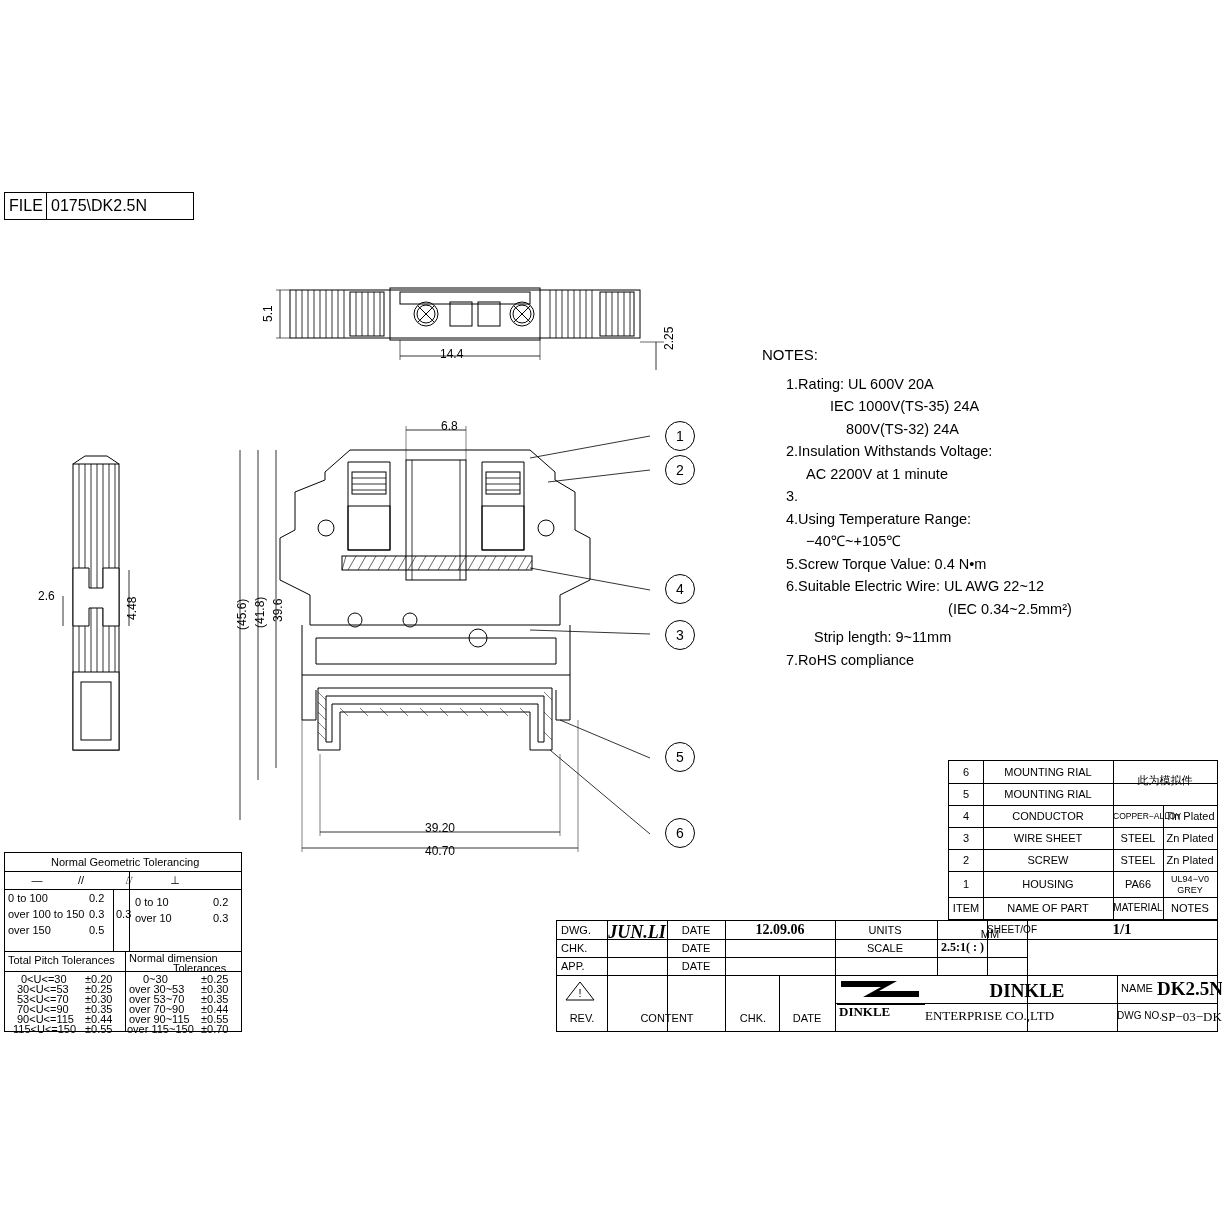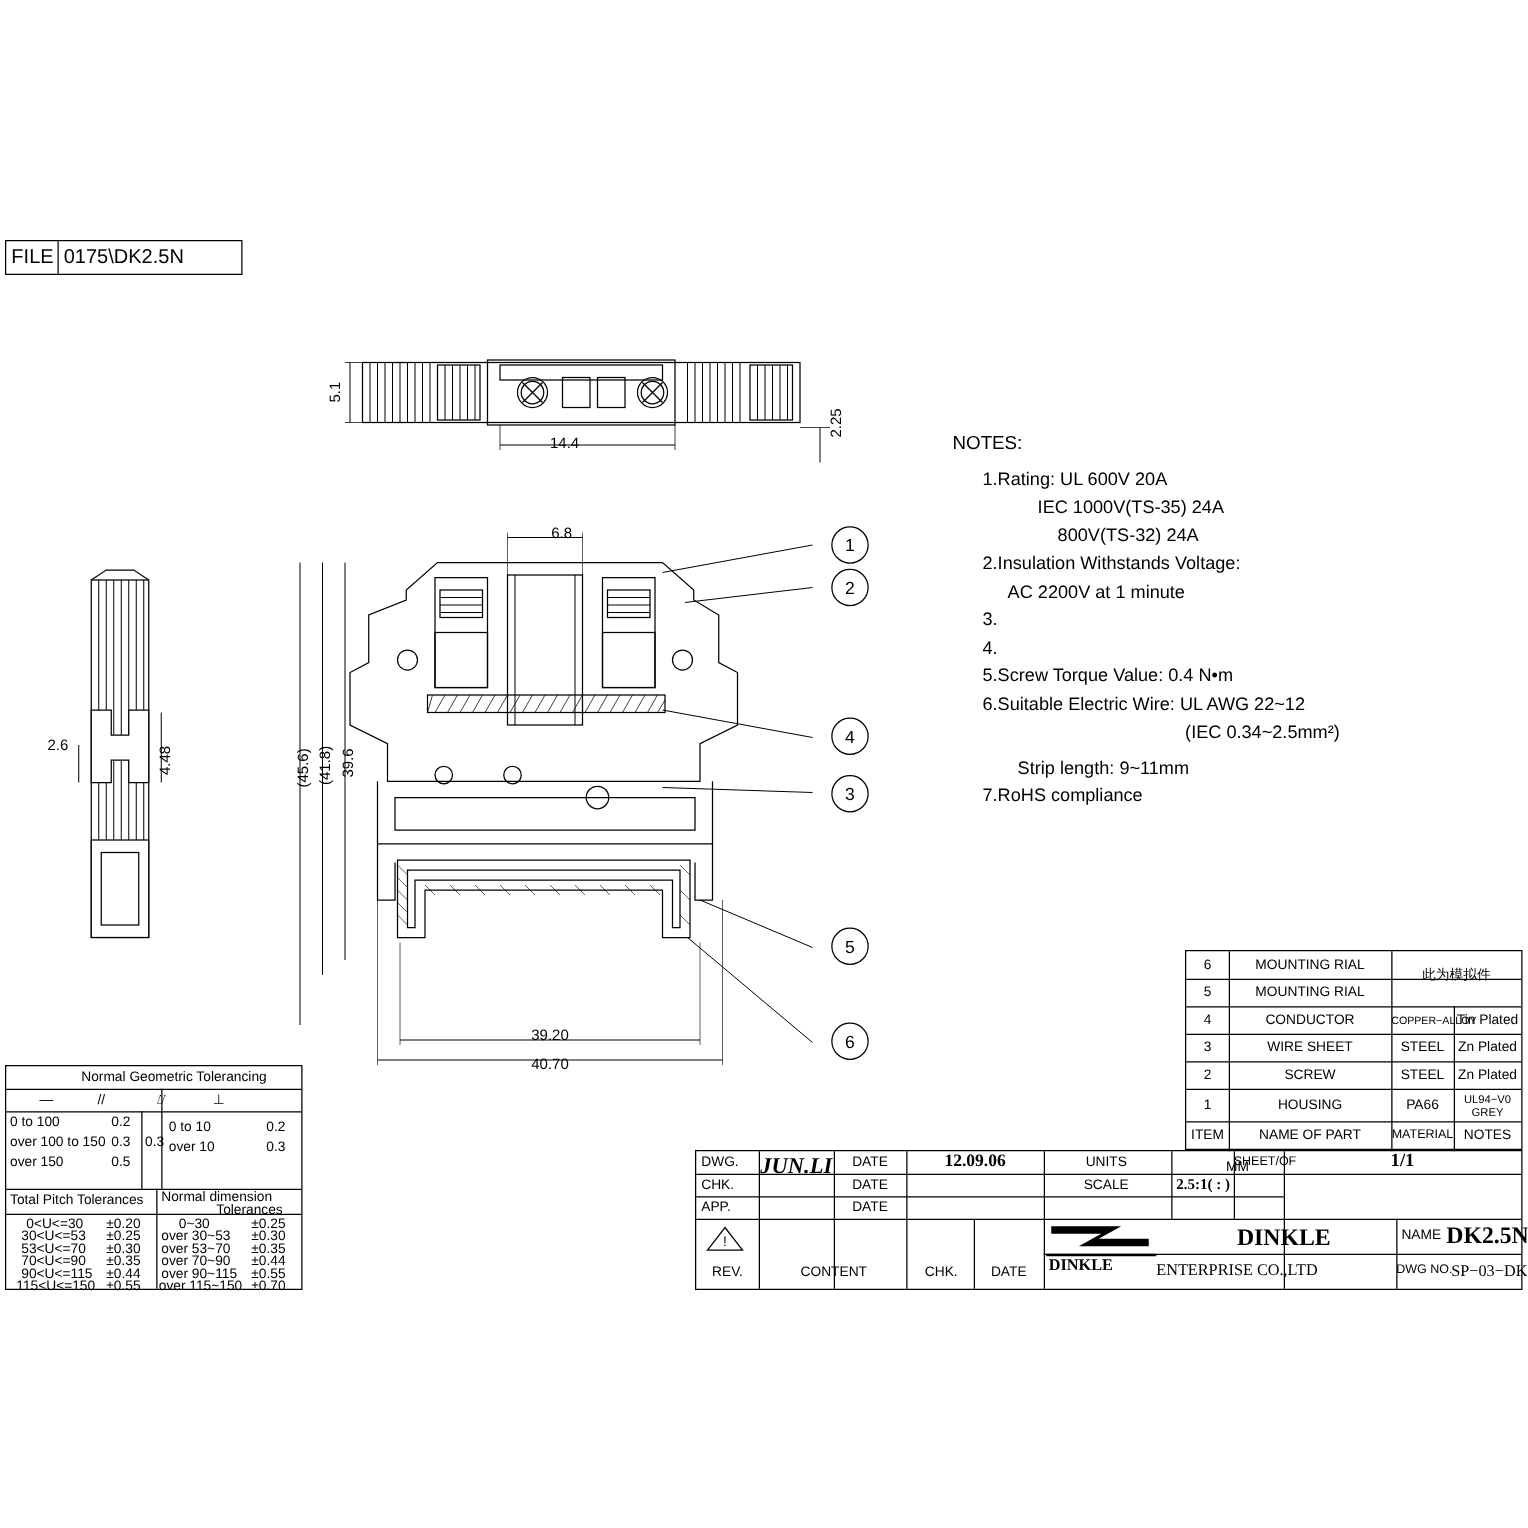--- a/index.html
+++ b/index.html
@@ -279,20 +279,24 @@
         <span style="display:block;">
           <span style="display:block;">Insulation Withstands Voltage:</span>
           <span style="display:block;padding-left:8px;">AC 2200V at 1 minute</span>
         </span>
         </div>
       <div style="display:flex;">
           <span>3.</span>
         </div>
       <div style="display:flex;">
           <span>4.</span>
+        <span style="display:block;">
+          <span style="display:block;">Using Temperature Range:</span>
+          <span style="display:block;padding-left:8px;">−40℃~+105℃</span>
+        </span>
         </div>
       <div style="display:flex;">
           <span>5.</span>
         <span>Screw Torque Value: 0.4 N•m</span>
         </div>
       <div style="display:flex;">
           <span>6.</span>
         <span style="display:block;">
           <span style="display:block;">Suitable Electric Wire: UL AWG 22~12</span>
           <span style="display:block;padding-left:150px;">(IEC 0.34~2.5mm²)</span>
@@ -300,21 +304,21 @@
         </span>
         </div>
       <div style="display:flex;">
           <span>7.</span>
         <span>RoHS compliance</span>
         </div>
     </div>
   </div>
 
   <div class="bx" id="tolbox">
-    <div class="txt small" style="left:16px;top:4px;padding-left:44px;">Normal Geometric Tolerancing</div>
+    <div class="txt small" style="left:2px;top:4px;padding-left:44px;">Normal Geometric Tolerancing</div>
     <div class="ln h" style="left:0;top:18px;width:236px;"></div>
 
     <div class="txt small ctr" style="left:22px;top:22px;width:20px;">—</div>
     <div class="txt small ctr" style="left:66px;top:22px;width:20px;">//</div>
     <div class="txt small ctr" style="left:114px;top:22px;width:20px;">⌰</div>
     <div class="txt small ctr" style="left:160px;top:22px;width:20px;">⊥</div>
     <div class="ln h" style="left:0;top:36px;width:236px;"></div>
     <div class="ln v" style="left:124px;top:18px;height:80px;"></div>
     <div class="ln v" style="left:108px;top:36px;height:62px;"></div>
 

